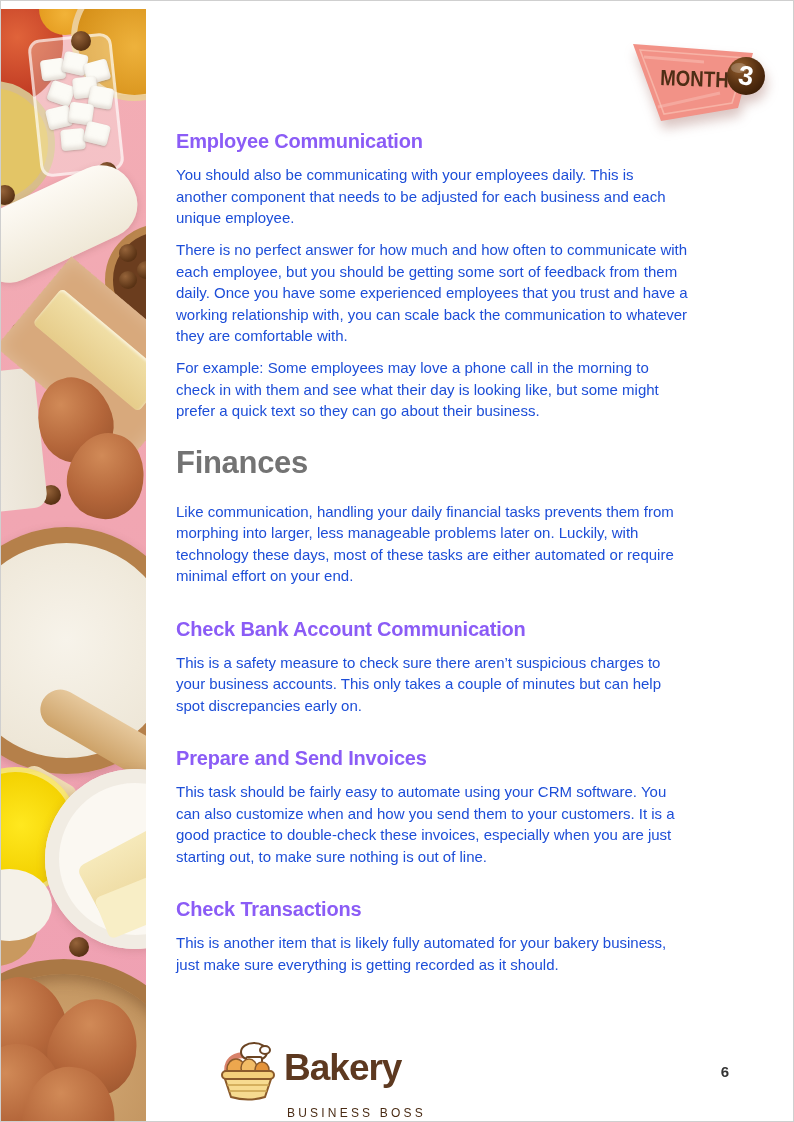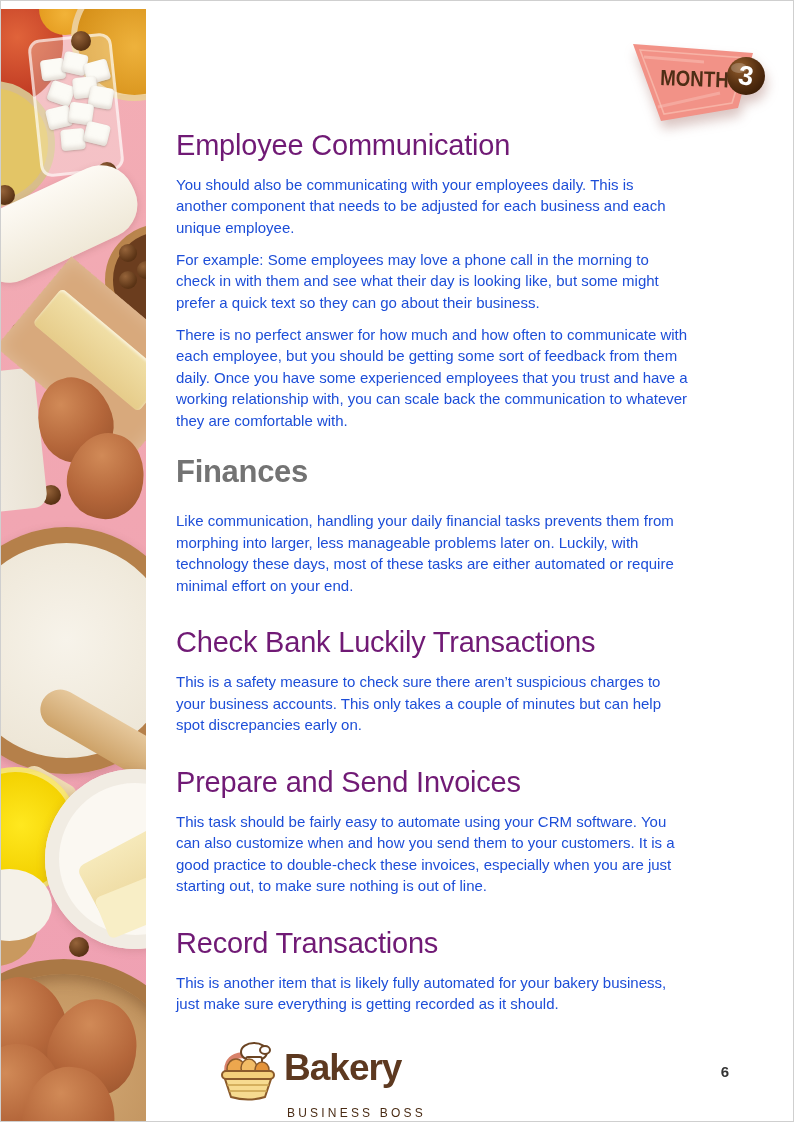--- a/index.html
+++ b/index.html
@@ -19,22 +19,22 @@
        background:radial-gradient(circle at 38% 28%,#d18a57,#b4663a 55%,#94502a);}
   .nut{width:20px;height:20px;border-radius:50%;
        background:radial-gradient(circle at 35% 30%,#96643a,#5e3617 65%,#46250c);}
   .cube{position:absolute;width:24px;height:21px;border-radius:4px;background:#fcfbf6;
         box-shadow:0 1px 2px rgba(140,120,110,.45),inset 0 -3px 4px rgba(205,195,185,.55);}
   
   .badge{position:absolute;left:615px;top:34px;filter:drop-shadow(2px 8px 6px rgba(150,90,80,.35));}
   
   .content{position:absolute;left:175px;top:0;width:512px;color:#3d3c3c;}
   .content p{margin:0 0 10.5px 0;font-size:15px;line-height:21.5px;color:#1d4ed8;}
-  .content h2{margin:31px 0 12px 0;font-size:29px;line-height:1.1;font-weight:normal;
-              color:#701a75;letter-spacing:-.2px;}
+  .content h2{margin:31px 0 12px 0;font-size:20px;line-height:1.1;font-weight:bold;
+              color:#8b5cf6;letter-spacing:-.2px;}
   .content h2.first{margin-top:129px;}
   .content h1{margin:24px 0 21px 0;font-size:31px;line-height:1.1;font-weight:bold;
               color:#737373;letter-spacing:-.3px;}
   
   .footer-logo{position:absolute;left:215px;top:1040px;display:flex;align-items:flex-start;}
   .logo-text{display:flex;flex-direction:column;margin-left:4px;margin-top:8px;}
   .logo-name{font-size:37px;font-weight:800;color:#5d3920;line-height:1;letter-spacing:-1px;}
   .logo-tagline{font-size:12px;font-weight:400;letter-spacing:3.2px;color:#4a2c15;
                 margin-top:20px;padding-left:3px;}
   .page-number{position:absolute;left:712px;top:1062px;width:24px;text-align:center;
@@ -120,33 +120,33 @@
     <path d="M42,72 L104,58" stroke="#f9c4ba" stroke-width="3" opacity="0.45" fill="none"></path>
     <circle cx="130" cy="41" r="19" fill="url(#sphere)"></circle>
     <ellipse cx="123" cy="33" rx="8" ry="5" fill="rgba(255,255,255,0.22)"></ellipse>
     <text transform="translate(44,50) rotate(2) scale(0.85,1)" font-size="22" font-weight="bold" fill="#4e2d15" style="font-family:'Liberation Sans',sans-serif;">MONTH</text>
     <text x="130" y="50" text-anchor="middle" transform="rotate(8 130 41)" font-size="27" font-weight="bold" fill="#ffffff" style="font-family:'Liberation Sans',sans-serif;">3</text>
   </svg>
 
   <main class="content">
     <h2 class="first">Employee Communication</h2>
     <p>You should also be communicating with your employees daily. This is another component that needs to be adjusted for each business and each unique employee.</p>
+    <p>There is no perfect answer for how much and how often to communicate with each employee, but you should be getting some sort of feedback from them daily. Once you have some experienced employees that you trust and have a working relationship with, you can scale back the communication to whatever they are comfortable with.</p>
     <p>For example: Some employees may love a phone call in the morning to check in with them and see what their day is looking like, but some might prefer a quick text so they can go about their business.</p>
-    <p>There is no perfect answer for how much and how often to communicate with each employee, but you should be getting some sort of feedback from them daily. Once you have some experienced employees that you trust and have a working relationship with, you can scale back the communication to whatever they are comfortable with.</p>
 
     <h1>Finances</h1>
     <p>Like communication, handling your daily financial tasks prevents them from morphing into larger, less manageable problems later on. Luckily, with technology these days, most of these tasks are either automated or require minimal effort on your end.</p>
 
-    <h2>Check Bank Luckily Transactions</h2>
+    <h2>Check Bank Account Communication</h2>
     <p>This is a safety measure to check sure there aren’t suspicious charges to your business accounts. This only takes a couple of minutes but can help spot discrepancies early on.</p>
 
     <h2>Prepare and Send Invoices</h2>
     <p>This task should be fairly easy to automate using your CRM software. You can also customize when and how you send them to your customers. It is a good practice to double-check these invoices, especially when you are just starting out, to make sure nothing is out of line.</p>
 
-    <h2>Record Transactions</h2>
+    <h2>Check Transactions</h2>
     <p>This is another item that is likely fully automated for your bakery business, just make sure everything is getting recorded as it should.</p>
   </main>
 
   <div class="footer-logo">
     <svg width="64" height="60" viewBox="0 0 64 60">
       <path d="M12,34 C7,15 28,9 38,19" fill="none" stroke="#d8826b" stroke-width="6" stroke-linecap="round"></path>
       <ellipse cx="38" cy="11" rx="13" ry="9" fill="#ffffff" stroke="#6b4423" stroke-width="2"></ellipse>
       <ellipse cx="49" cy="9" rx="5" ry="4" fill="#ffffff" stroke="#6b4423" stroke-width="2"></ellipse>
       <rect x="30" y="16" width="16" height="8" rx="2" fill="#ffffff" stroke="#6b4423" stroke-width="2"></rect>
       <ellipse cx="20" cy="28" rx="9" ry="10" fill="#eda74e" stroke="#8a5a2b" stroke-width="1.5"></ellipse>

